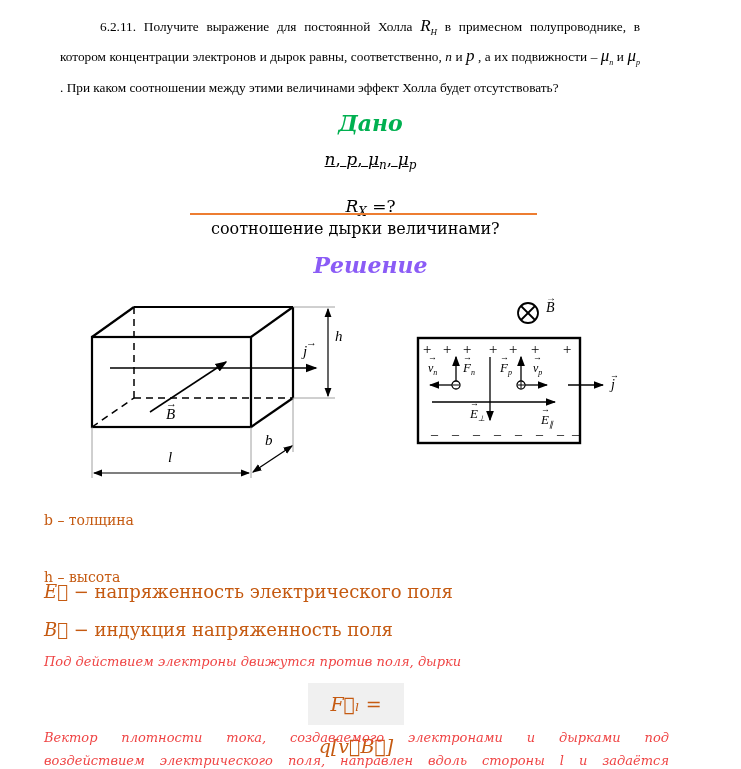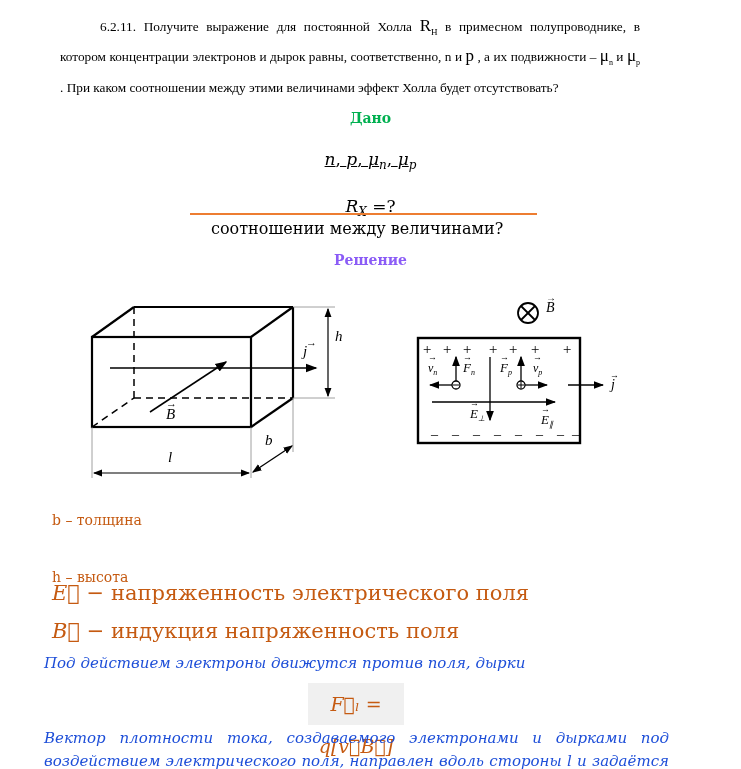--- a/index.html
+++ b/index.html
@@ -1,32 +1,32 @@
 <!DOCTYPE html>
 <html><head>
 <meta charset="utf-8">
 <style>
   html, body { margin: 0; padding: 0; background: #ffffff; }
   body { width: 741px; height: 769px; position: relative; overflow: hidden; font-family: "Liberation Serif", serif; color: #000; }
   .abs { position: absolute; }
   .problem { left: 60px; top: 14px; width: 580px; font-size: 13.3px; line-height: 24px; text-align: justify; font-family: "Liberation Serif", serif; }
   .problem p { margin: 0; text-indent: 40px; }
-  .mi { font-family: "Liberation Serif", serif; }
+  .mi { font-style: italic; font-family: "Liberation Serif", serif; }
   .mi-big { font-size: 17px; }
   .center { left: 0; width: 741px; text-align: center; }
-  .heading { font-family: "DejaVu Serif", serif; font-weight: bold; font-size: 14px; }
+  .heading { font-family: "DejaVu Serif", serif; font-weight: bold; font-style: italic; font-size: 22px; }
   .given { font-family: "DejaVu Serif", serif; font-size: 17px; font-style: italic; }
   .given sub { font-size: 12px; }
   .rule { left: 190px; top: 213px; width: 347px; height: 2px; background: #ed7d31; }
   .find { font-family: "DejaVu Serif", serif; font-size: 16px; }
-  .legend { left: 52px; font-family: "DejaVu Serif", serif; color: #c55a11; }
+  .legend { left: 44px; font-family: "DejaVu Serif", serif; color: #c55a11; }
   .legend.small { font-size: 14px; }
-  .legend.big { font-size: 21px; }
+  .legend.big { font-size: 18px; }
   .legend .vec { font-style: italic; }
-  .blue { left: 44px; font-family: "DejaVu Serif", serif; font-style: italic; color: #1d4ed8; font-size: 15px; }
+  .blue { left: 44px; font-family: "DejaVu Serif", serif; font-style: italic; color: #ef4444; font-size: 13px; }
   .blue-para { width: 625px; text-align: justify; text-align-last: justify; line-height: 24px; }
   .formula { left: 308px; top: 683px; width: 96px; height: 42px; background: #f0f0f0; color: #c55a11; font-family: "DejaVu Serif", serif; font-style: italic; font-size: 19px; line-height: 42px; text-align: center; }
   svg text { font-family: "Liberation Serif", serif; font-style: italic; }
 </style>
 </head>
 <body>
 
 <div class="abs problem">
   <p>
     <span>6.2.11.</span><span> Получите выражение для постоянной Холла </span><span class="mi mi-big"><span>R</span><sub style="font-size:9px">H</sub></span><span> в примесном полупроводнике, в котором концентрации электронов и дырок равны, соответственно, </span><span class="mi">n</span><span> и </span><span class="mi mi-big">p</span><span> , а их подвижности – </span><span class="mi mi-big"><span>μ</span><sub style="font-size:8px">n</sub></span><span> и </span><span class="mi mi-big"><span>μ</span><sub style="font-size:8px">p</sub></span><span> . При каком соотношении между этими величинами эффект Холла будет отсутствовать?</span>
@@ -34,21 +34,21 @@
 </div>
 
 <div class="abs center heading" style="top:110px; color:#00b050;">Дано</div>
 <div class="abs center given" style="top:149px;text-decoration:underline;">
   <span>n</span><span style="font-style:normal">, </span><span>p</span><span style="font-style:normal">, </span><span>μ</span><sub>n</sub><span style="font-style:normal">, </span><span>μ</span><sub>p</sub>
 </div>
 <div class="abs center given" style="top:185px;margin-top:11px;">
   <span>R</span><sub>X</sub><span style="font-style:normal"> =?</span>
 </div>
 <div class="abs rule"></div>
-<div class="abs find" style="left:211px; top:219px;">соотношении между величинами?</div>
+<div class="abs find" style="left:211px; top:219px;">соотношение дырки величинами?</div>
 
 <div class="abs center heading" style="top:252px; color:#8b5cf6;">Решение</div>
 
 <svg class="abs" style="left:0; top:0;" width="741" height="500">
   <defs>
     <marker id="ah" markerWidth="8" markerHeight="8" refX="7" refY="4" orient="auto">
       <path d="M0,1 L8,4 L0,7 Z" fill="#000"></path>
     </marker>
     <marker id="ahs" markerWidth="8" markerHeight="8" refX="1" refY="4" orient="auto">
       <path d="M8,1 L0,4 L8,7 Z" fill="#000"></path>

